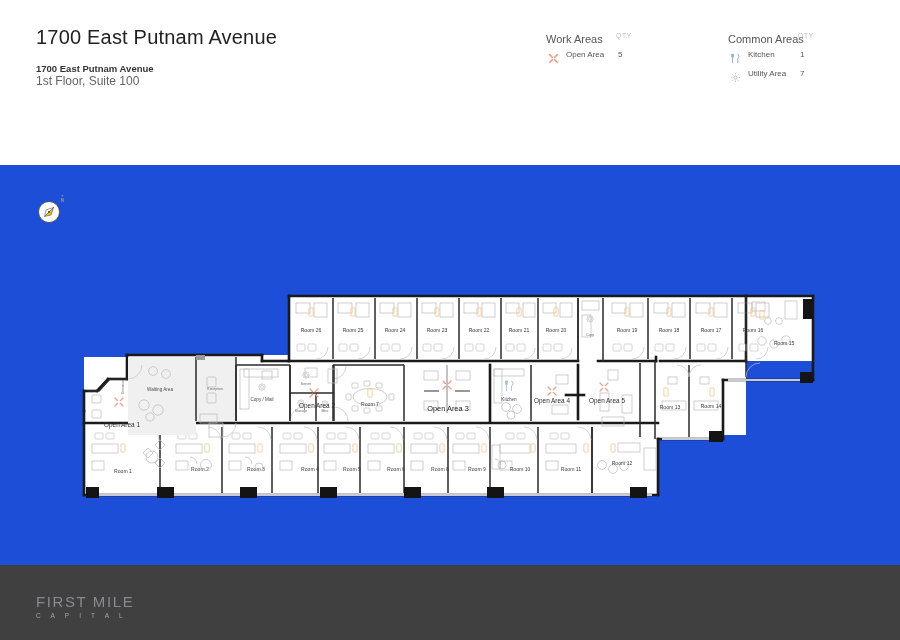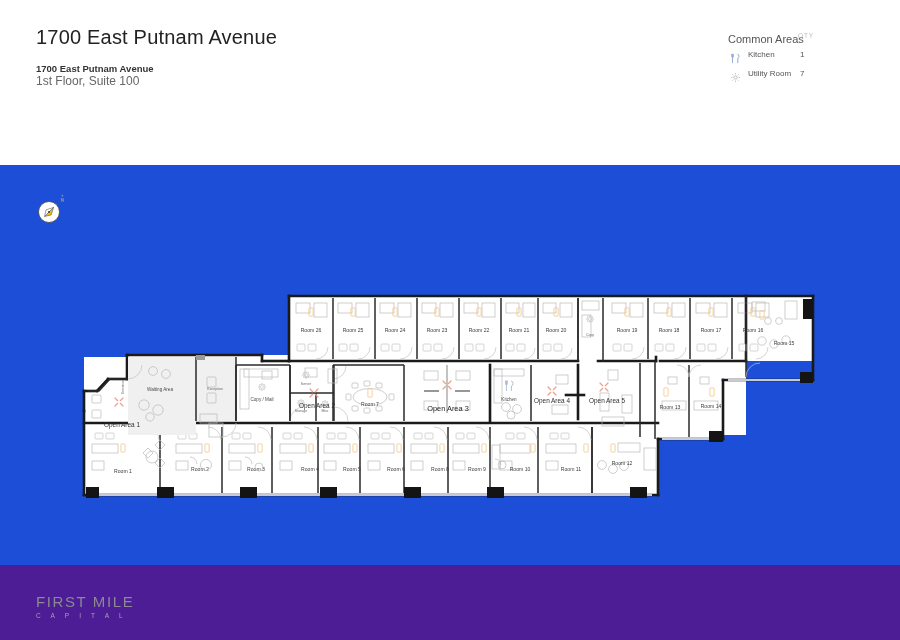--- a/index.html
+++ b/index.html
@@ -29,39 +29,52 @@
   .legend-row { position:relative; height:19px; }
   .legend-ico { position:absolute; left:2px; top:3px; width:11px; height:11px; }
   .legend-lbl { position:absolute; left:20px; top:3px; font-size:8px; color:#555; }
   .legend-val { position:absolute; left:72px; top:3px; font-size:8px; color:#555; }
 
   
   #plan-area { position:absolute; left:0; top:165px; width:900px; height:400px; background:#1d4ed8; }
   #plan-svg { position:absolute; left:0; top:0; }
 
   
-  #footer { position:absolute; left:0; top:565px; width:900px; height:75px; background:#4c1d95; }
+  #footer { position:absolute; left:0; top:565px; width:900px; height:75px; background:#404040; }
   #fm-logo { position:absolute; left:36px; top:28px; }
   #fm-line1 { font-size:15px; letter-spacing:1.6px; color:#8a8a8f; font-family:"Liberation Sans", sans-serif; font-weight:300; }
   #fm-line2 { font-size:6.5px; letter-spacing:4.2px; color:#a4a4a9; margin-top:2px; }
 </style>
 </head>
 <body>
 
 <div id="page">
 
   <div id="header">
 
     <div id="title-block">
       <div id="page-title">1700 East Putnam Avenue</div>
       <div id="sub-name">1700 East Putnam Avenue</div>
       <div id="sub-floor">1st Floor, Suite 100</div>
     </div>
 
     <div class="legend" id="legend-work">
+      <div class="legend-head">
+        <span class="legend-title">Work Areas</span>
+        <span class="legend-qty">QTY</span>
+      </div>
+      <div class="legend-row">
+        <span class="legend-ico">
+          <svg width="11" height="11" viewBox="0 0 11 11">
+            <path d="M1.6 1.6 L4.4 4.4 M6.6 6.6 L9.4 9.4 M9.4 1.6 L6.6 4.4 M4.4 6.6 L1.6 9.4" stroke="#f0a08a" stroke-width="1.5" stroke-linecap="round" fill="none"></path>
+          </svg>
+        </span>
+        <span class="legend-lbl">Open Area</span>
+        <span class="legend-val">5</span>
+      </div>
     </div>
 
     <div class="legend" id="legend-common">
       <div class="legend-head">
         <span class="legend-title">Common Areas</span>
         <span class="legend-qty">QTY</span>
       </div>
       <div class="legend-row">
         <span class="legend-ico">
           <svg width="11" height="11" viewBox="0 0 11 11">
@@ -75,21 +88,21 @@
       <div class="legend-row">
         <span class="legend-ico">
           <svg width="11" height="11" viewBox="0 0 11 11">
             <g stroke="#b6b6b6" stroke-width="0.85" fill="none">
               <circle cx="5.5" cy="5.5" r="1.6"></circle>
               <path d="M5.5 1.1 L5.5 2.4 M5.5 8.6 L5.5 9.9 M1.1 5.5 L2.4 5.5 M8.6 5.5 L9.9 5.5
                        M2.4 2.4 L3.3 3.3 M7.7 7.7 L8.6 8.6 M8.6 2.4 L7.7 3.3 M3.3 7.7 L2.4 8.6"></path>
             </g>
           </svg>
         </span>
-        <span class="legend-lbl">Utility Room</span>
+        <span class="legend-lbl">Utility Area</span>
         <span class="legend-val">7</span>
       </div>
     </div>
   </div>
 
   <div id="plan-area">
     <svg id="plan-svg" width="900" height="400" viewBox="0 0 900 400">
       <defs>
         <style>
           .wall      { stroke:#1a1a1a; stroke-width:2.6; fill:none; stroke-linecap:square; }

